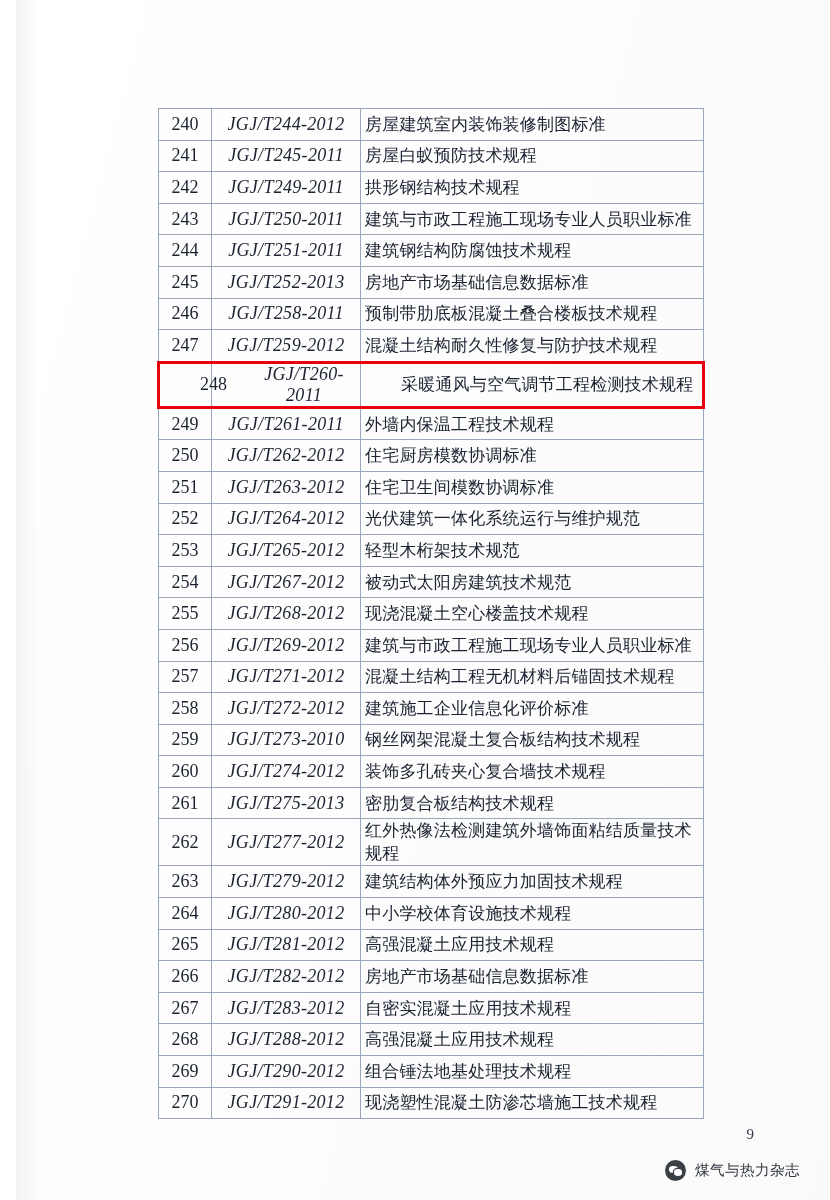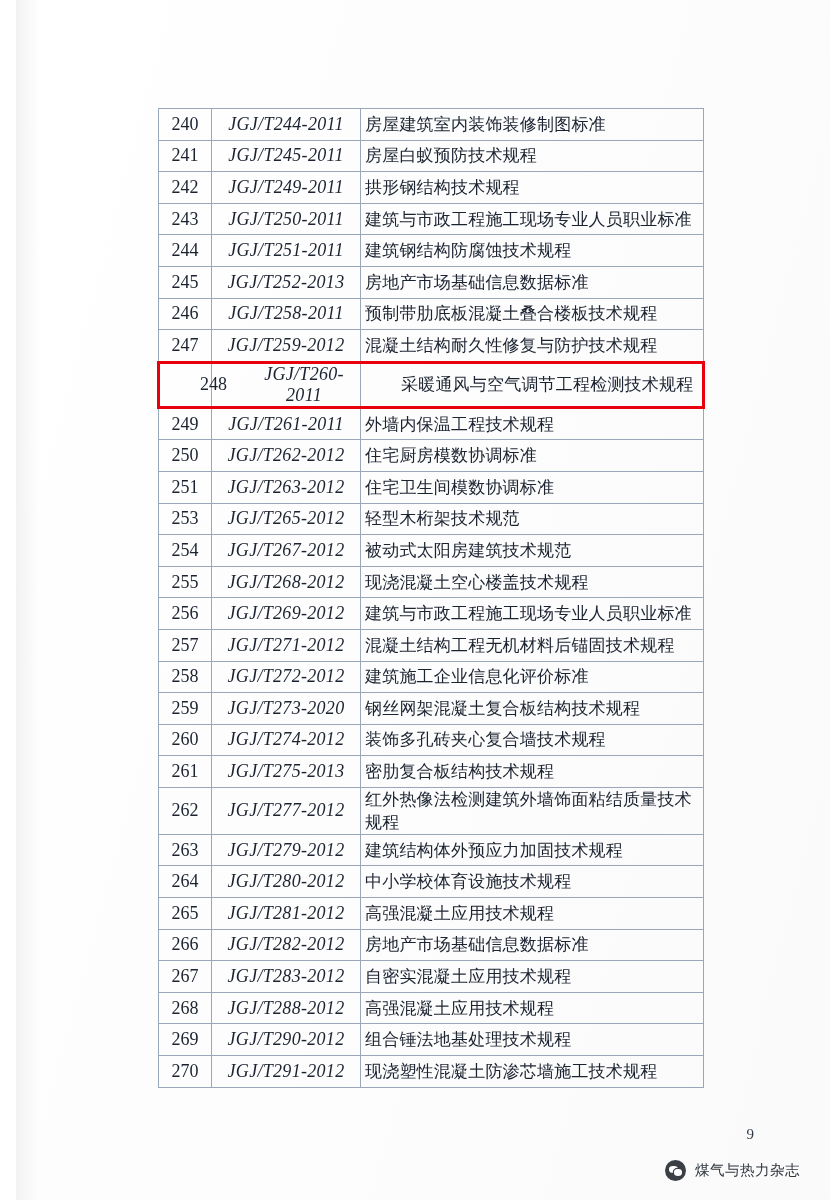--- a/index.html
+++ b/index.html
@@ -140,21 +140,21 @@
 
 <div class="page">
   <div class="paper-tint"></div>
   <div class="edge-shade"></div>
 
   <div class="table-wrap">
     <table class="std">
       <tbody id="table-body">
           <tr>
             <td class="num">240</td>
-            <td class="code">JGJ/T244-2011</td>
+            <td class="code">JGJ/T244-2012</td>
             <td class="title">房屋建筑室内装饰装修制图标准</td>
           </tr>
           <tr>
             <td class="num">241</td>
             <td class="code">JGJ/T245-2011</td>
             <td class="title">房屋白蚁预防技术规程</td>
           </tr>
           <tr>
             <td class="num">242</td>
             <td class="code">JGJ/T249-2011</td>
@@ -199,20 +199,25 @@
             <td class="num">250</td>
             <td class="code">JGJ/T262-2012</td>
             <td class="title">住宅厨房模数协调标准</td>
           </tr>
           <tr>
             <td class="num">251</td>
             <td class="code">JGJ/T263-2012</td>
             <td class="title">住宅卫生间模数协调标准</td>
           </tr>
           <tr>
+            <td class="num">252</td>
+            <td class="code">JGJ/T264-2012</td>
+            <td class="title">光伏建筑一体化系统运行与维护规范</td>
+          </tr>
+          <tr>
             <td class="num">253</td>
             <td class="code">JGJ/T265-2012</td>
             <td class="title">轻型木桁架技术规范</td>
           </tr>
           <tr>
             <td class="num">254</td>
             <td class="code">JGJ/T267-2012</td>
             <td class="title">被动式太阳房建筑技术规范</td>
           </tr>
           <tr>
@@ -230,21 +235,21 @@
             <td class="code">JGJ/T271-2012</td>
             <td class="title">混凝土结构工程无机材料后锚固技术规程</td>
           </tr>
           <tr>
             <td class="num">258</td>
             <td class="code">JGJ/T272-2012</td>
             <td class="title">建筑施工企业信息化评价标准</td>
           </tr>
           <tr>
             <td class="num">259</td>
-            <td class="code">JGJ/T273-2020</td>
+            <td class="code">JGJ/T273-2010</td>
             <td class="title">钢丝网架混凝土复合板结构技术规程</td>
           </tr>
           <tr>
             <td class="num">260</td>
             <td class="code">JGJ/T274-2012</td>
             <td class="title">装饰多孔砖夹心复合墙技术规程</td>
           </tr>
           <tr>
             <td class="num">261</td>
             <td class="code">JGJ/T275-2013</td>

